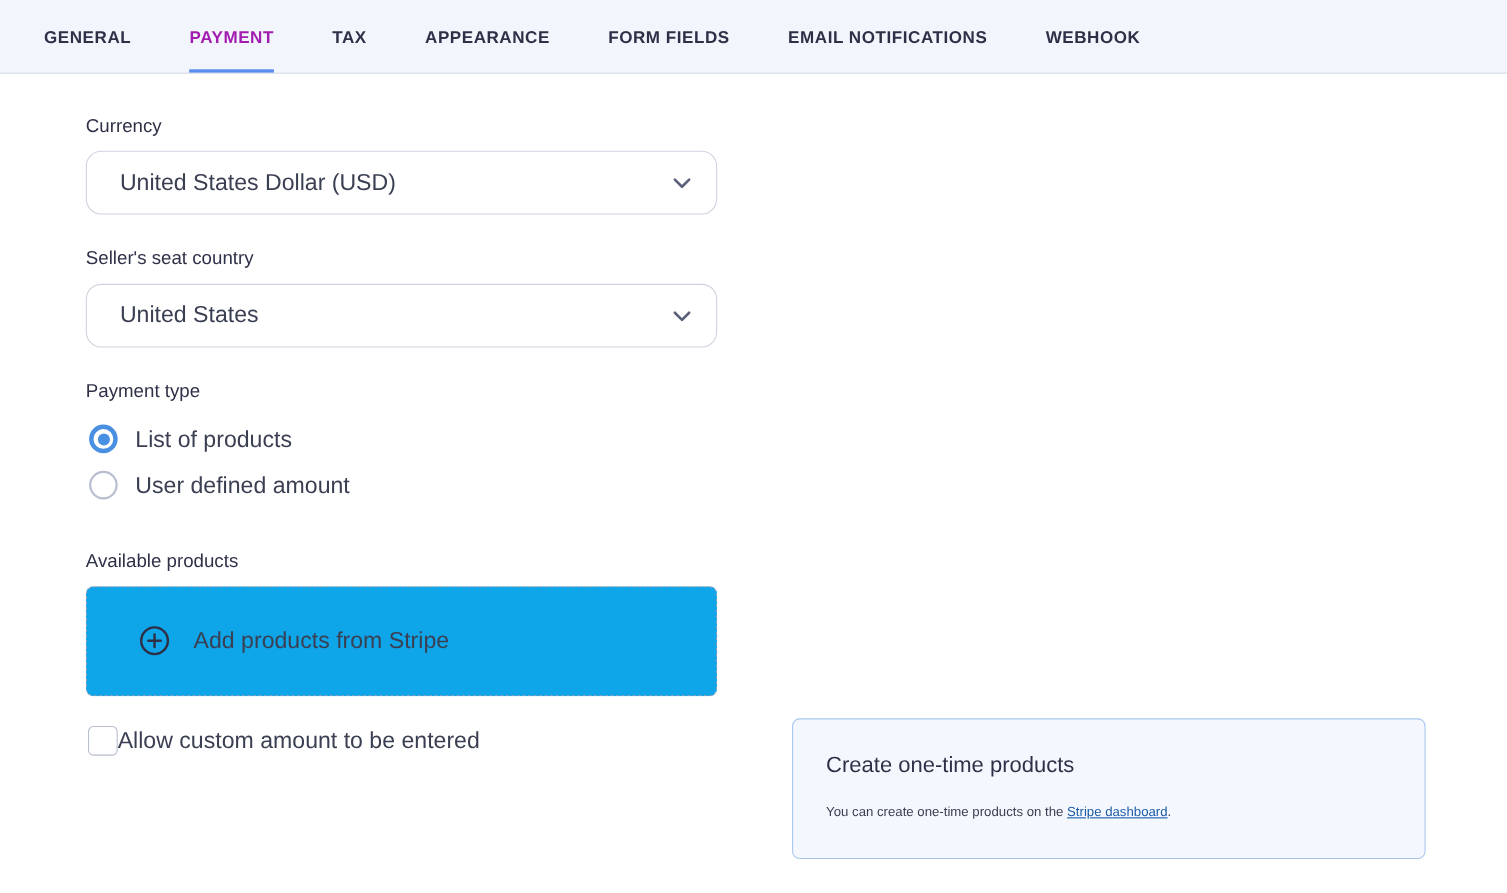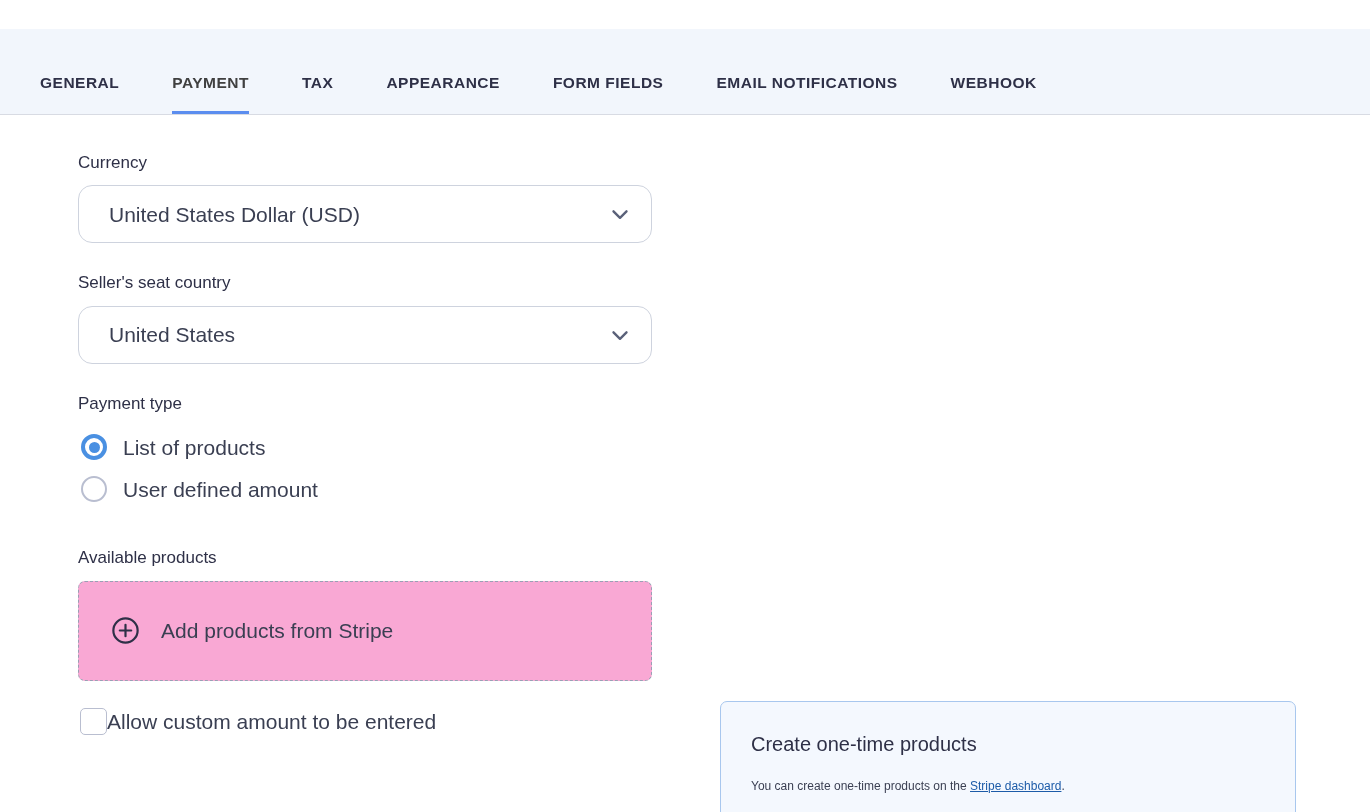--- a/index.html
+++ b/index.html
@@ -13,45 +13,44 @@
   body {
     font-family: "Liberation Sans", sans-serif;
     background: #ffffff;
     color: #2e3047;
     -webkit-font-smoothing: antialiased;
   }
 
   
   .tabbar {
     position: relative;
-    height: 86px;
+    height: 67px;
     background: #f2f6fc;
     border-bottom: 1px solid #d8dbe3;
     display: flex;
     align-items: flex-end;
     padding-left: 40px;
-    margin-top: 29px;
   }
 
   .tab {
     position: relative;
     font-size: 15.5px;
     font-weight: bold;
     letter-spacing: 0.5px;
     color: #2e3047;
     padding: 0 0 22px 0;
     margin-right: 53px;
     cursor: pointer;
     white-space: nowrap;
     background: none;
     border: none;
     font-family: inherit;
   }
 
-  .tab.active { color: #404040; }
+  .tab.active { color: #a21caf; }
 
   .tab.active::after {
     content: "";
     position: absolute;
     left: 0;
     right: 0;
     bottom: 0;
     height: 3px;
     background: #5b8def;
   }
@@ -148,23 +147,23 @@
   }
 
   
   .addbox {
     width: 574px;
     height: 100px;
     border: 1.5px dashed #9aa0b4;
     border-radius: 7px;
     display: flex;
     align-items: center;
-    padding-left: 31px;
-    cursor: pointer;
-    background: #f9a8d4;
+    padding-left: 46px;
+    cursor: pointer;
+    background: #0ea5e9;
   }
 
   .plus-icon { width: 31px; height: 31px; flex: none; display: block; }
 
   .addbox-label {
     font-size: 21px;
     color: #3a3f52;
     margin-left: 20px;
     line-height: 1;
   }

